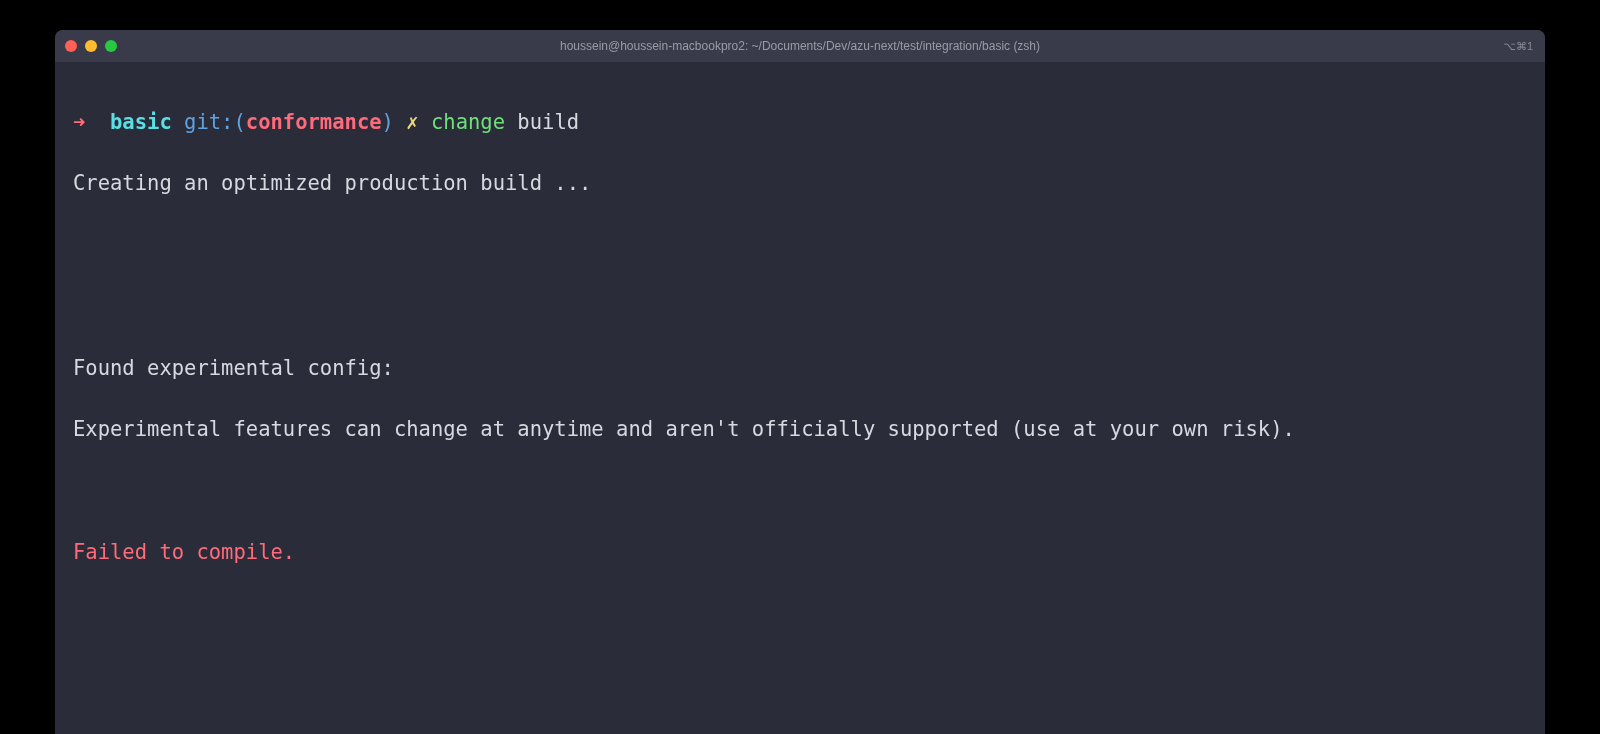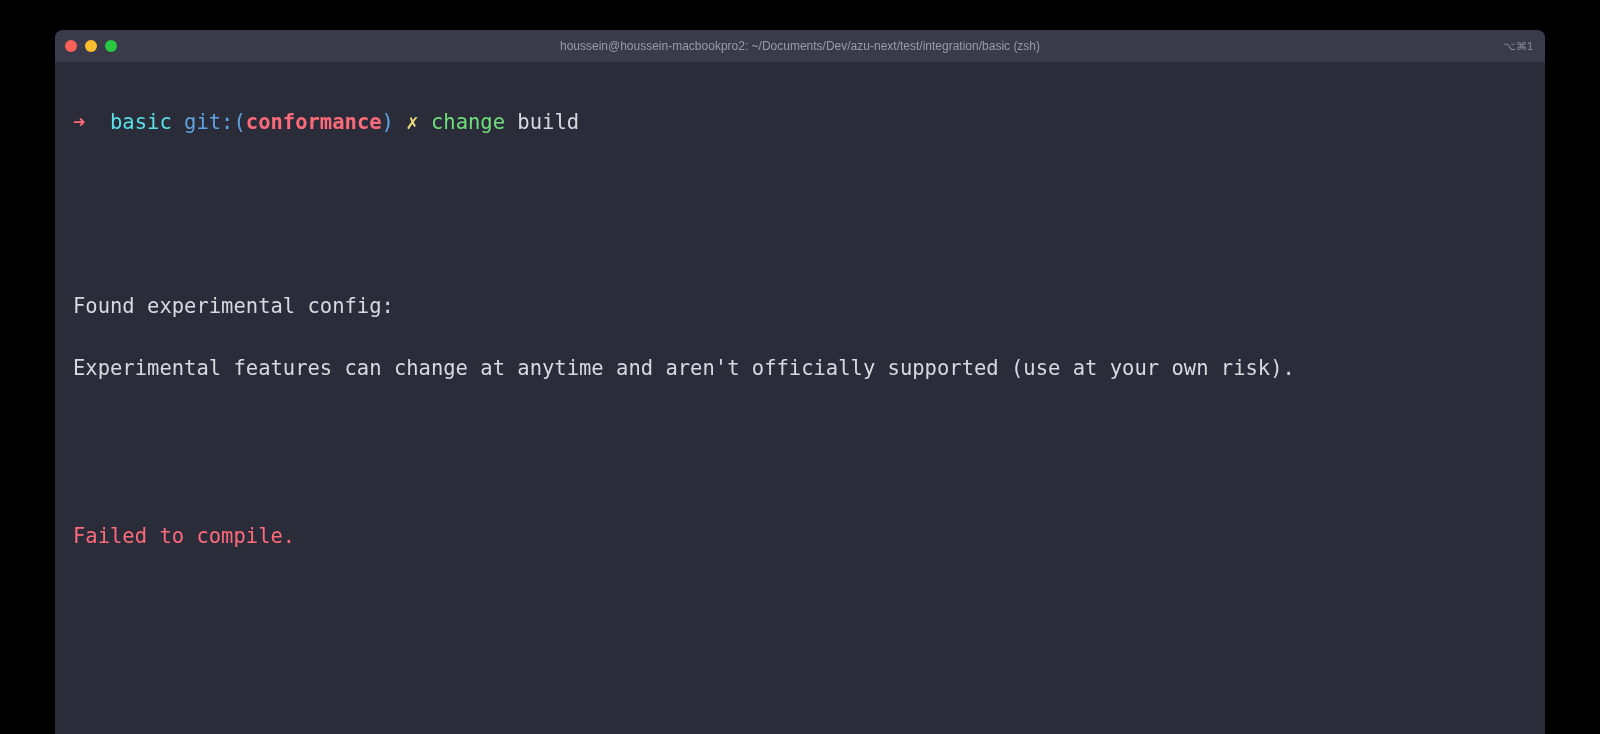--- a/index.html
+++ b/index.html
@@ -66,21 +66,21 @@
       font-size: 20.5px;
       line-height: 1.5;
       white-space: pre;
     }
     .prompt-arrow {
       color: #ff6b7a;
       font-weight: bold;
     }
     .prompt-dir {
       color: #58e0e5;
-      font-weight: normal;
+      font-weight: bold;
     }
     .prompt-git {
       color: #5fa3e0;
       font-weight: normal;
     }
     .prompt-branch {
       color: #ff6b7a;
       font-weight: bold;
     }
     .prompt-x {
@@ -88,21 +88,20 @@
       font-weight: bold;
     }
     .cmd-green {
       color: #6ee07a;
     }
     .text-default {
       color: #d8d9e0;
     }
     .text-red {
       color: #ff6b7a;
-      margin-top: 45px;
     }
     .line {
       display: block;
     }
     .blank {
       height: 1.5em;
     }
   </style>
 </head>
 <body>
@@ -113,20 +112,21 @@
       <div class="traffic-light tl-close"></div>
       <div class="traffic-light tl-min"></div>
       <div class="traffic-light tl-max"></div>
     </div>
     <div class="window-title">houssein@houssein-macbookpro2: ~/Documents/Dev/azu-next/test/integration/basic (zsh)</div>
     <div class="window-right">⌥⌘1</div>
   </div>
 
   <div class="terminal-body">
 <span class="line"><span class="prompt-arrow">➜</span>  <span class="prompt-dir">basic</span> <span class="prompt-git">git:(</span><span class="prompt-branch">conformance</span><span class="prompt-git">)</span> <span class="prompt-x">✗</span> <span class="cmd-green">change</span><span class="text-default"> build</span></span>
+<span class="line text-default">Creating an optimized production build ...</span>
 <span class="line blank"></span>
 <span class="line blank"></span>
 <span class="line text-default">Found experimental config:</span>
 <span class="line text-default">Experimental features can change at anytime and aren't officially supported (use at your own risk).</span>
 <span class="line blank"></span>
 <span class="line text-red">Failed to compile.</span>
 <span class="line blank"></span>
 
 
 

